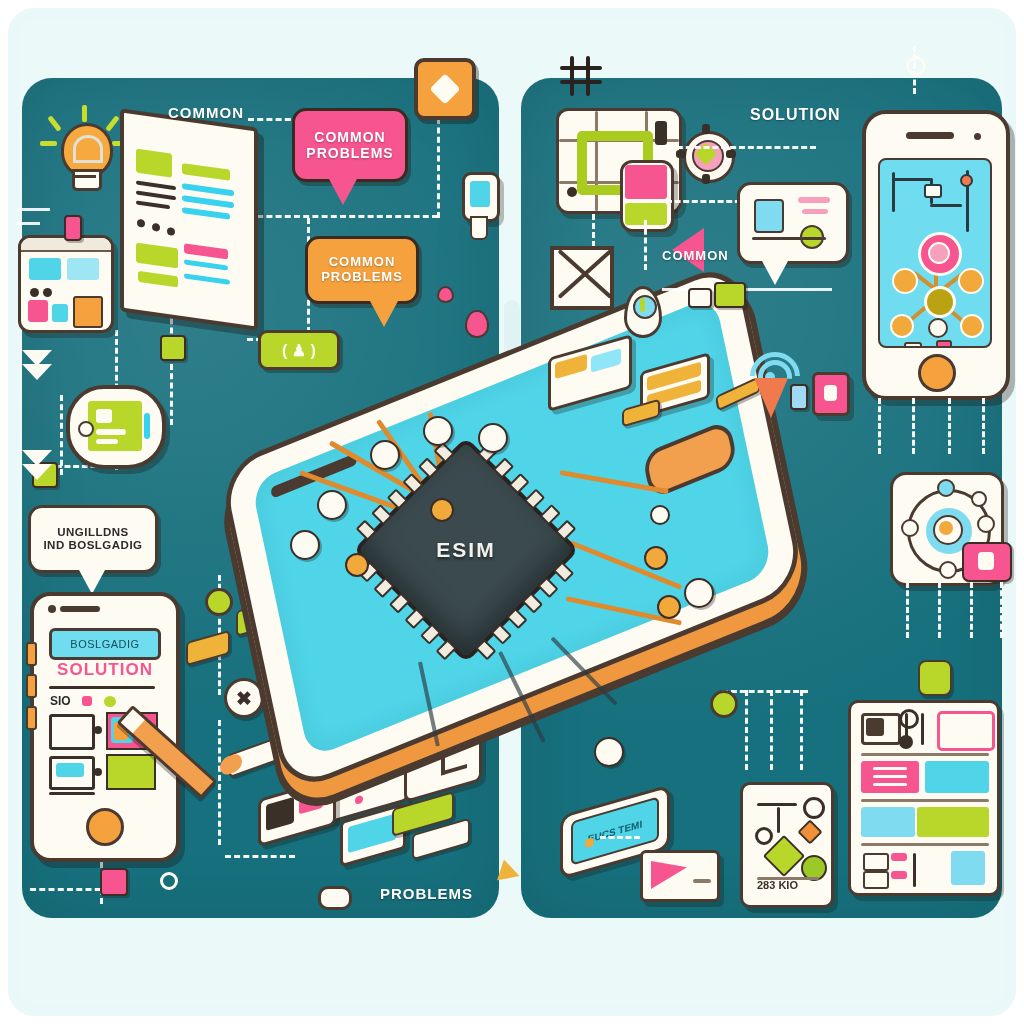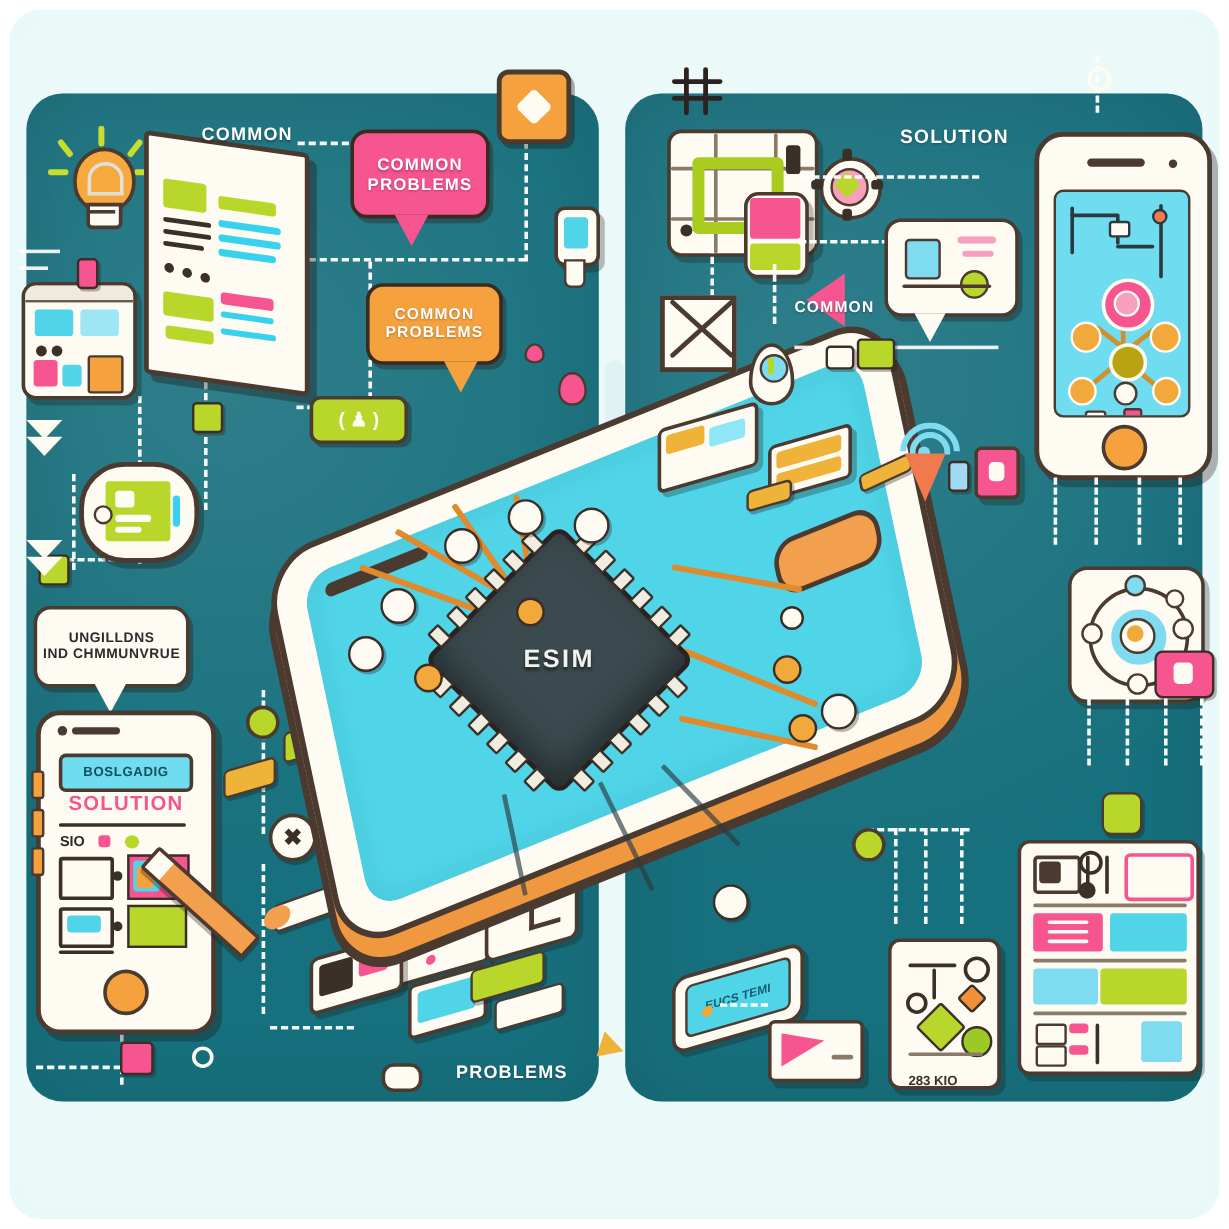--- a/index.html
+++ b/index.html
@@ -320,32 +320,32 @@
   </div>
   <div style="position:absolute;left:470px;top:216px;width:14px;height:20px;background:#fdfbf2;
               border:2px solid #4a3a30;border-radius:0 0 6px 6px;"></div>
 
   <div class="pinmark" style="left:437px;top:286px;width:13px;height:13px;background:#f7558f;"></div>
   <div class="pinmark" style="left:465px;top:310px;width:20px;height:24px;background:#f7558f;border-radius:50% 50% 50% 50%/60% 60% 45% 45%;"></div>
 
   <div class="bubble white" style="left:28px;top:505px;width:124px;height:62px;font-size:11.5px;letter-spacing:.5px;">
     <div>
       <div>UNGILLDNS</div>
-      <div>IND CHMMUNVRUE</div>
+      <div>IND BOSLGADIG</div>
     </div>
     <div class="tail" style="left:48px;bottom:-24px;border-left:13px solid transparent;border-right:13px solid transparent;"></div>
   </div>
 
   <div class="lphone">
     <div style="position:absolute;left:26px;top:10px;width:40px;height:6px;background:#4a3a30;border-radius:4px;"></div>
     <div class="dot" style="left:14px;top:9px;width:8px;height:8px;background:#4a3a30;"></div>
 
     <div style="position:absolute;left:15px;top:32px;width:106px;height:26px;background:#6fdcf0;
                 border:3px solid #4a3a30;border-radius:6px;display:flex;align-items:center;justify-content:center;
-                color:#12505c;font-weight:bold;font-size:11px;letter-spacing:.5px;">BOSLGADIG</div>
+                color:#12505c;font-weight:normal;font-size:11px;letter-spacing:.5px;">BOSLGADIG</div>
 
     <div style="position:absolute;left:0;top:64px;width:100%;text-align:center;color:#f7558f;
                 font-weight:bold;font-size:17px;letter-spacing:1px;">SOLUTION</div>
     <div class="bar" style="left:15px;top:90px;width:106px;height:3px;background:#3b3028;"></div>
     <div style="position:absolute;left:16px;top:98px;color:#2b2b2b;font-weight:bold;font-size:12px;">SIO</div>
     <div class="bar" style="left:48px;top:100px;width:10px;height:10px;background:#f7558f;"></div>
     <div class="dot" style="left:70px;top:100px;width:12px;height:11px;background:#b9d62b;"></div>
 
     <div style="position:absolute;left:15px;top:118px;width:40px;height:30px;border:3px solid #3b3028;border-radius:3px;"></div>
     <div class="dot" style="left:60px;top:130px;width:8px;height:8px;background:#3b3028;"></div>
@@ -647,21 +647,21 @@
 
   <div class="card" style="left:740px;top:782px;width:88px;height:120px;border-radius:10px;">
     <div class="bar" style="left:14px;top:18px;width:40px;height:3px;background:#3b3028;"></div>
     <div class="dot" style="left:60px;top:12px;width:16px;height:16px;background:#fdfbf2;border:3px solid #3b3028;"></div>
     <div class="bar" style="left:34px;top:22px;width:3px;height:26px;background:#3b3028;"></div>
     <div class="dot" style="left:12px;top:42px;width:12px;height:12px;border:3px solid #3b3028;"></div>
     <div class="bar" style="left:58px;top:38px;width:14px;height:14px;background:#f0913a;transform:rotate(45deg);border:2px solid #3b3028;"></div>
     <div class="bar" style="left:26px;top:56px;width:26px;height:26px;background:#b9d62b;transform:rotate(45deg);border:2px solid #3b3028;"></div>
     <div class="dot" style="left:58px;top:70px;width:22px;height:22px;background:#9cc926;border:2px solid #3b3028;"></div>
     <div class="bar" style="left:14px;top:92px;width:62px;height:3px;background:#8c7a68;"></div>
-    <div style="position:absolute;left:14px;top:110px;color:#3b3028;font-weight:bold;font-size:11px;">283 KIO</div>
+    <div style="position:absolute;left:14px;top:94px;color:#3b3028;font-weight:bold;font-size:11px;">283 KIO</div>
   </div>
 
   <div class="card" style="left:848px;top:700px;width:146px;height:190px;border-radius:10px;">
     <div style="position:absolute;left:10px;top:10px;width:34px;height:26px;border:3px solid #4a3a30;border-radius:4px;">
       <div class="bar" style="left:2px;top:2px;width:18px;height:18px;background:#4a3a30;"></div>
     </div>
     <div class="bar" style="left:54px;top:10px;width:3px;height:32px;background:#3b3028;"></div>
     <div class="dot" style="left:48px;top:6px;width:14px;height:14px;border:3px solid #3b3028;"></div>
     <div class="dot" style="left:48px;top:32px;width:14px;height:14px;background:#3b3028;"></div>
     <div class="bar" style="left:70px;top:10px;width:3px;height:32px;background:#3b3028;"></div>

